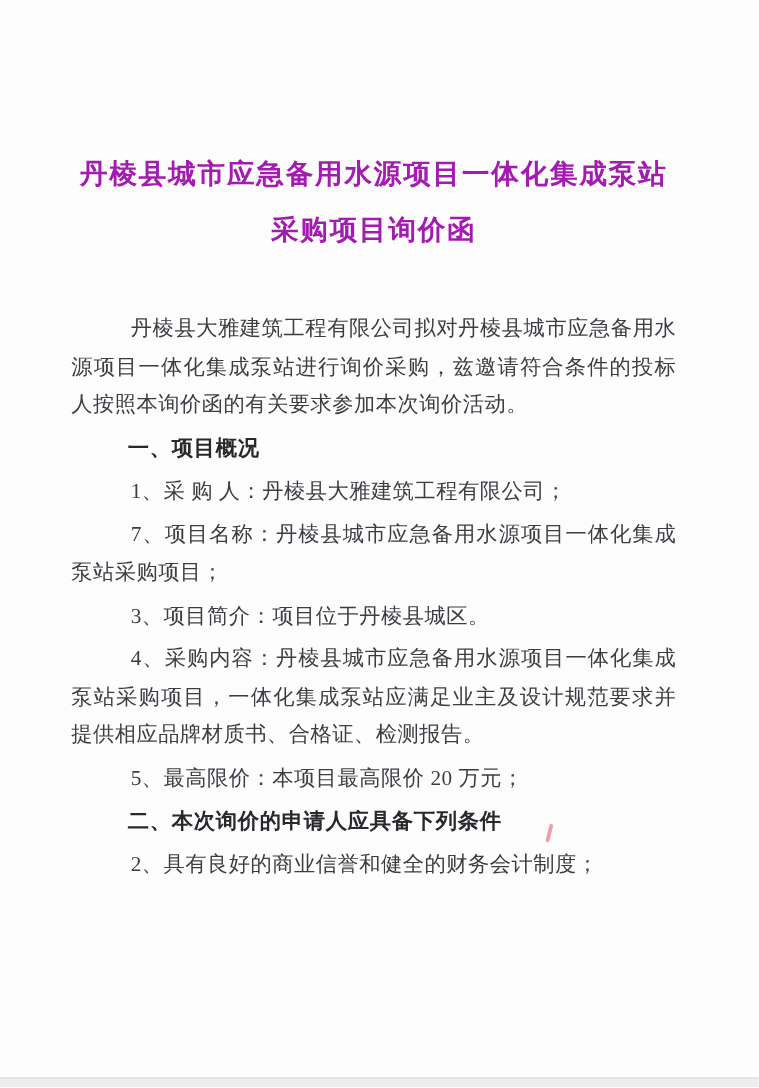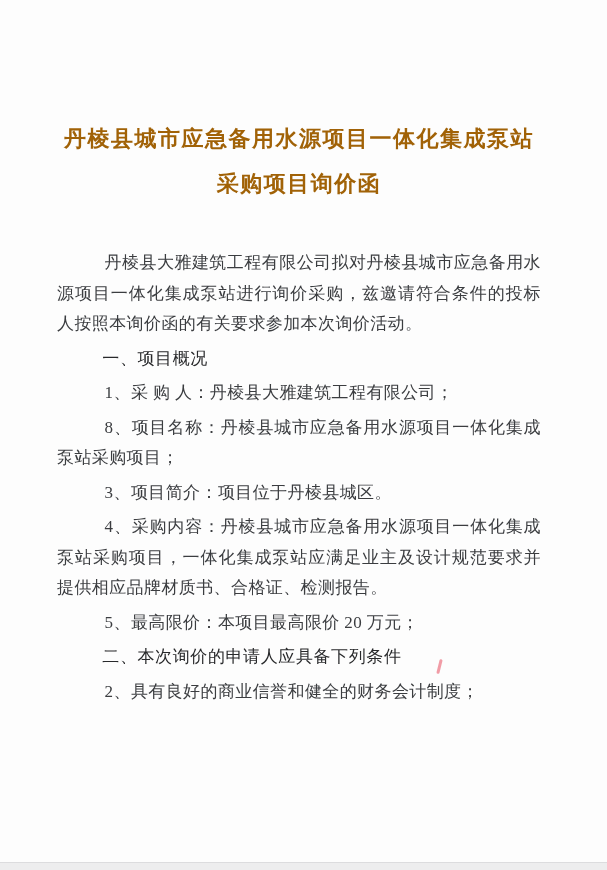--- a/index.html
+++ b/index.html
@@ -20,21 +20,21 @@
     position: absolute;
     left: 53px;
     top: 116px;
     width: 492px;
   }
   .doc-title {
     margin: 0 0 42px 0;
     text-align: center;
     font-size: 22px;
     font-weight: bold;
-    color: #a16207;
+    color: #a21caf;
     line-height: 45px;
     letter-spacing: 1.5px;
   }
   .doc-title .title-line {
     display: block;
   }
   p.body {
     margin: 4px;
     font-size: 17px;
     line-height: 30.5px;
@@ -42,21 +42,21 @@
     text-align: justify;
     text-align-last: left;
   }
   p.indent2 {
     text-indent: 2.8em;
   }
   h2.sec-heading {
     margin: 0;
     font-family: "Liberation Sans", "DejaVu Sans", sans-serif;
     font-size: 17px;
-    font-weight: normal;
+    font-weight: bold;
     color: #28292b;
     line-height: 30.5px;
     letter-spacing: 0.6px;
     text-indent: 2.9em;
   }
   .pen-mark {
     position: absolute;
     left: 438px;
     top: 659px;
     width: 3px;
@@ -85,21 +85,21 @@
     <h1 class="doc-title">
       <span class="title-line">丹棱县城市应急备用水源项目一体化集成泵站</span>
       <span class="title-line">采购项目询价函</span>
     </h1>
 
     <p class="body indent2">丹棱县大雅建筑工程有限公司拟对丹棱县城市应急备用水源项目一体化集成泵站进行询价采购，兹邀请符合条件的投标人按照本询价函的有关要求参加本次询价活动。</p>
 
     <h2 class="sec-heading">一、项目概况</h2>
 
     <p class="body indent2">1、采 购 人：丹棱县大雅建筑工程有限公司；</p>
-    <p class="body indent2">8、项目名称：丹棱县城市应急备用水源项目一体化集成泵站采购项目；</p>
+    <p class="body indent2">7、项目名称：丹棱县城市应急备用水源项目一体化集成泵站采购项目；</p>
     <p class="body indent2">3、项目简介：项目位于丹棱县城区。</p>
     <p class="body indent2">4、采购内容：丹棱县城市应急备用水源项目一体化集成泵站采购项目，一体化集成泵站应满足业主及设计规范要求并提供相应品牌材质书、合格证、检测报告。</p>
     <p class="body indent2">5、最高限价：本项目最高限价 20 万元；</p>
 
     <h2 class="sec-heading">二、本次询价的申请人应具备下列条件</h2>
 
     <p class="body indent2">2、具有良好的商业信誉和健全的财务会计制度；</p>
 
   </div>
 

